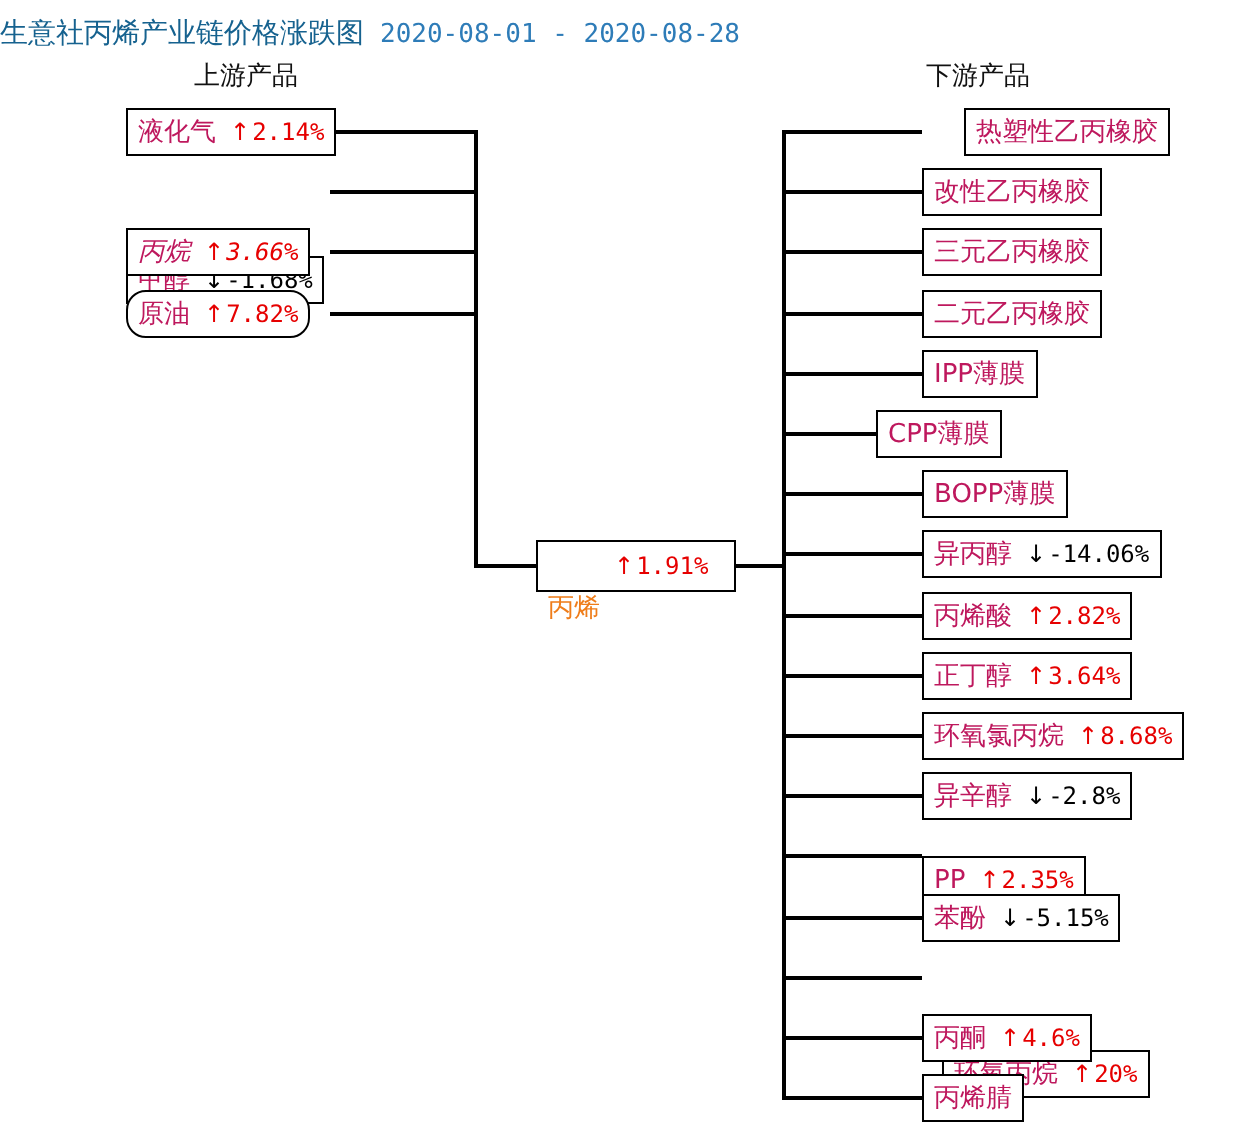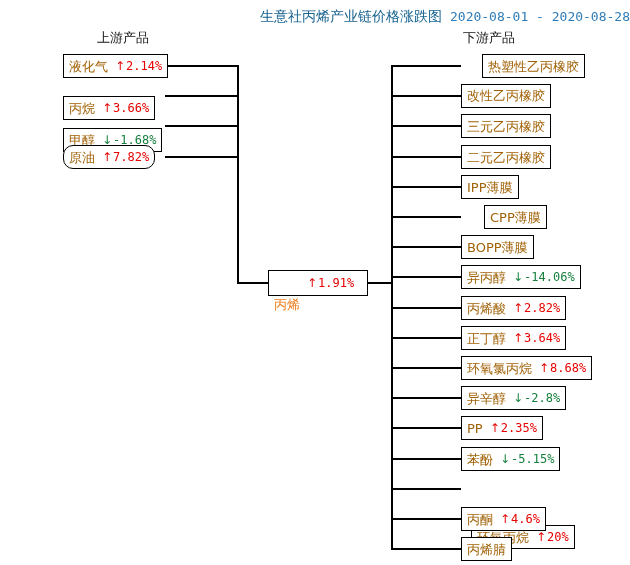--- a/index.html
+++ b/index.html
@@ -15,21 +15,21 @@
     font-family: "DejaVu Sans", "Liberation Sans", sans-serif;
     -webkit-font-smoothing: none;
   }
 
   
   #title-bar {
     position: absolute;
     left: 0;
     top: 6px;
     width: 630px;
-    text-align: right;
+    text-align: left;
     white-space: nowrap;
   }
   .title-main {
     font-size: 14px;
     color: #16628f;
     letter-spacing: 0px;
   }
   .title-dates {
     font-size: 13px;
     color: #2e7cb8;
@@ -55,36 +55,36 @@
     background: #ffffff;
     display: flex;
     align-items: center;
     white-space: nowrap;
     padding: 0 5px;
     height: 24px;
     z-index: 3;
   }
   .node .nm {
     font-size: 13px;
-    color: #a16207;
+    color: #be185d;
     line-height: 1;
   }
   .node .pct {
     font-size: 12px;
     margin-left: 7px;
     line-height: 1;
     font-family: "DejaVu Sans Mono", "Liberation Mono", monospace;
   }
   .arrow {
     font-family: "DejaVu Sans", sans-serif;
     font-size: 12px;
     margin-right: 1px;
   }
   .up   { color: #e60000; }
-  .down { color: #15803d; }
+  .down { color: #000000; }
 
   .node.center { border-width: 1.6px; }
   .node.center .nm { color: #ef7d1a; margin-top: 42px; }
 
   
   .ln {
     position: absolute;
     background: #000000;
     z-index: 1;
   }
@@ -131,21 +131,21 @@
 
 <div id="upstream-nodes">
     <div class="node" style="left: 63px; top: 54px;">
       <span class="nm">液化气</span>
       <span class="pct up"><span class="arrow">↑</span>2.14%</span>
     </div>
     <div class="node" style="left: 63px; top: 84px; margin-top: 44px;">
       <span class="nm">甲醇</span>
       <span class="pct down"><span class="arrow">↓</span>-1.68%</span>
     </div>
-    <div class="node" style="left: 63px; top: 96px;">
+    <div class="node" style="left: 63px; top: 114px; font-style: italic;">
       <span class="nm">丙烷</span>
       <span class="pct up"><span class="arrow">↑</span>3.66%</span>
     </div>
     <div class="node" style="left: 63px; top: 145px; border-radius: 10px;">
       <span class="nm">原油</span>
       <span class="pct up"><span class="arrow">↑</span>7.82%</span>
     </div>
   </div>
 <div id="center-node-slot">
     <div class="node center" style="left: 268px; top: 270px; width: 100px; height: 26px;">
@@ -162,21 +162,21 @@
     </div>
     <div class="node" style="left: 461px; top: 114px;">
       <span class="nm">三元乙丙橡胶</span>
     </div>
     <div class="node" style="left: 461px; top: 145px;">
       <span class="nm">二元乙丙橡胶</span>
     </div>
     <div class="node" style="left: 461px; top: 175px;">
       <span class="nm">IPP薄膜</span>
     </div>
-    <div class="node" style="left: 484px; top: 205px;">
+    <div class="node" style="left: 438px; top: 205px;">
       <span class="nm">CPP薄膜</span>
     </div>
     <div class="node" style="left: 461px; top: 235px;">
       <span class="nm">BOPP薄膜</span>
     </div>
     <div class="node" style="left: 461px; top: 265px;">
       <span class="nm">异丙醇</span>
       <span class="pct down"><span class="arrow">↓</span>-14.06%</span>
     </div>
     <div class="node" style="left: 461px; top: 296px;">
@@ -188,21 +188,21 @@
       <span class="pct up"><span class="arrow">↑</span>3.64%</span>
     </div>
     <div class="node" style="left: 461px; top: 356px;">
       <span class="nm">环氧氯丙烷</span>
       <span class="pct up"><span class="arrow">↑</span>8.68%</span>
     </div>
     <div class="node" style="left: 461px; top: 386px;">
       <span class="nm">异辛醇</span>
       <span class="pct down"><span class="arrow">↓</span>-2.8%</span>
     </div>
-    <div class="node" style="left: 461px; top: 416px;">
+    <div class="node" style="left: 461px; top: 428px;">
       <span class="nm">PP</span>
       <span class="pct up"><span class="arrow">↑</span>2.35%</span>
     </div>
     <div class="node" style="left: 461px; top: 447px;">
       <span class="nm">苯酚</span>
       <span class="pct down"><span class="arrow">↓</span>-5.15%</span>
     </div>
     <div class="node" style="left: 471px; top: 477px; margin-top: 48px;">
       <span class="nm">环氧丙烷</span>
       <span class="pct up"><span class="arrow">↑</span>20%</span>

